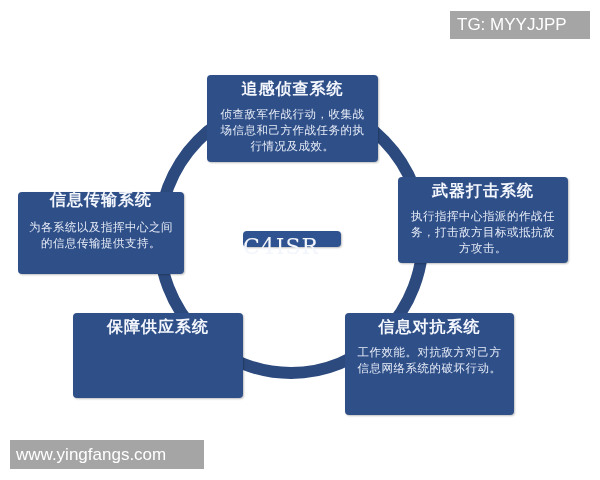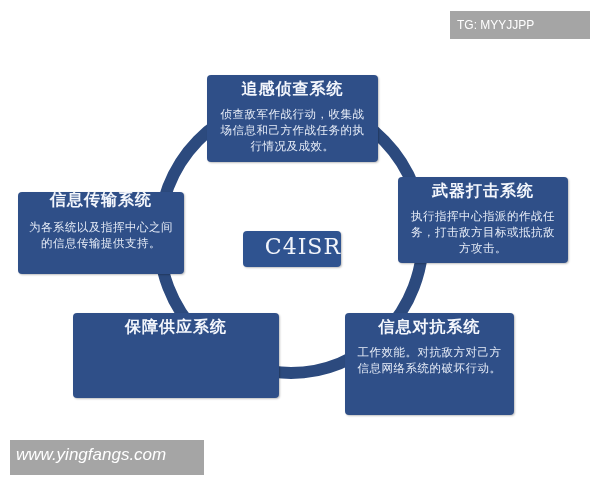--- a/index.html
+++ b/index.html
@@ -41,56 +41,55 @@
       font-size: 11.5px;
       line-height: 16px;
       letter-spacing: 0.5px;
       color: #e6ecf7;
     }
     .center-label {
       position: absolute;
       left: 243px;
       top: 231px;
       width: 98px;
-      height: 36px;
+      height: 16px;
       background: #2f5390;
       border-radius: 4px;
       color: #f2f5fb;
       font-size: 22px;
       line-height: 32px;
-      text-align: right;
+      text-align: left;
       letter-spacing: 1px;
       font-family: "DejaVu Serif", "Liberation Serif", serif;
       box-shadow: 1px 1px 2px rgba(0,0,0,0.25);
     }
     .watermark {
       position: absolute;
       background: #a5a5a5;
       color: #ffffff;
       font-family: "Liberation Sans", "DejaVu Sans", sans-serif;
       box-sizing: border-box;
     }
     .wm-top {
       left: 450px;
       top: 11px;
       width: 140px;
       height: 28px;
-      font-size: 12px;
+      font-size: 17px;
       line-height: 28px;
       padding-left: 7px;
     }
     .wm-bottom {
       left: 10px;
       top: 440px;
       width: 194px;
-      height: 35px;
+      height: 29px;
       font-size: 17px;
       line-height: 29px;
       padding-left: 6px;
-      font-style: italic;
     }
   </style>
 </head>
 <body>
 
 <svg class="ring" viewBox="0 0 600 480" xmlns="http://www.w3.org/2000/svg">
   <ellipse cx="291" cy="237" rx="132" ry="136" fill="none" stroke="#2c4a7e" stroke-width="12"></ellipse>
 </svg>
 
 <div class="center-label">
@@ -116,21 +115,21 @@
 </div>
 
 <div class="box" style="left:345px; top:313px; width:169px; height:102px;">
   <div class="title">信息对抗系统</div>
   <div class="desc">
     <div>工作效能。对抗敌方对己方</div>
     <div>信息网络系统的破坏行动。</div>
   </div>
 </div>
 
-<div class="box" style="left:73px; top:313px; width:206px; height:85px;">
+<div class="box" style="left:73px; top:313px; width:170px; height:85px;">
   <div class="title">保障供应系统</div>
 </div>
 
 <div class="box" style="left:18px; top:192px; width:166px; height:82px; padding-top:0;">
   <div class="title" style="margin-bottom:11px;">信息传输系统</div>
   <div class="desc">
     <div>为各系统以及指挥中心之间</div>
     <div>的信息传输提供支持。</div>
   </div>
 </div>

